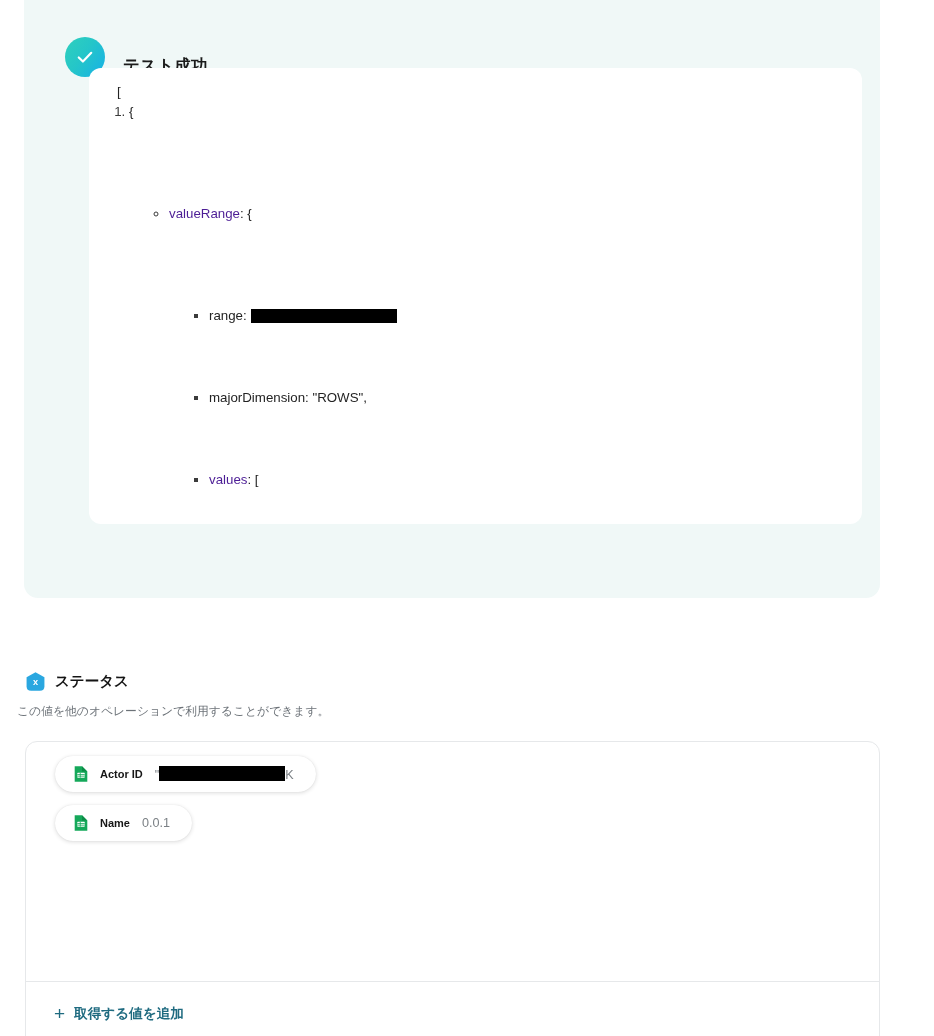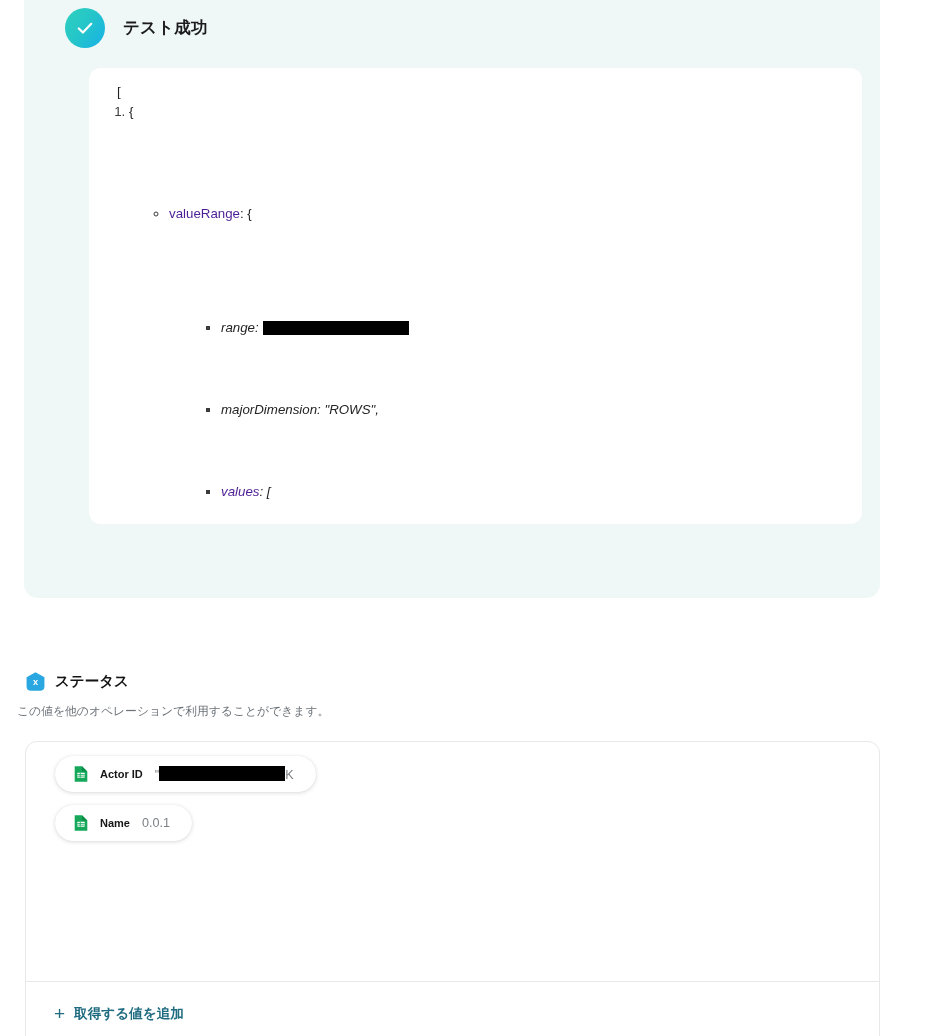--- a/index.html
+++ b/index.html
@@ -15,22 +15,22 @@
   
   .success-panel {
     position: absolute;
     left: 24px; top: -24px;
     width: 856px; height: 622px;
     background: #f0f8f7;
     border-radius: 14px;
   }
   .success-head {
     position: absolute;
-    left: 41px; top: 32px;
-    display: flex; align-items: center; gap: 18px;
+    left: 41px; top: 61px;
+    display: flex; align-items: flex-end; gap: 18px;
   }
   .check-circle {
     width: 40px; height: 40px; border-radius: 50%;
     background: linear-gradient(125deg, #2fd0bd 0%, #25c6c8 45%, #17b0e8 100%);
     display: flex; align-items: center; justify-content: center;
     flex: none;
   }
   .check-circle svg { display:block; }
   .success-title {
     font-size: 16.5px; font-weight: 700; color: #1b1b1b; letter-spacing: .2px;
@@ -55,21 +55,21 @@
   .jkey { color: #4c1d95; }
   .blk {
     display: inline-block;
     background: #000000;
     vertical-align: -3px;
     height: 14px;
   }
   ol.jlist, ul.jlist { margin: 0; padding: 0 0 0 40px; }
   ol.jlist { list-style: decimal; }
   ul.jcirc { list-style: circle; margin:0; padding: 0 0 0 40px; }
-  ul.jsq   { list-style: square;  margin:12px; padding: 0 0 0 40px; font-style: italic; }
+  ul.jsq   { list-style: square;  margin:0; padding: 0 0 0 40px; }
   li { white-space: pre; }
   li::marker { color: #3b3b3b; }
 
   
   .sec-head {
     position: absolute; left: 25px; top: 671px;
     display: flex; align-items: center; gap: 9px;
   }
   .yoom-icon { width: 21px; height: 21px; flex: none; display:block; }
   .sec-title { font-size: 14.5px; font-weight: 700; color: #141414; }

